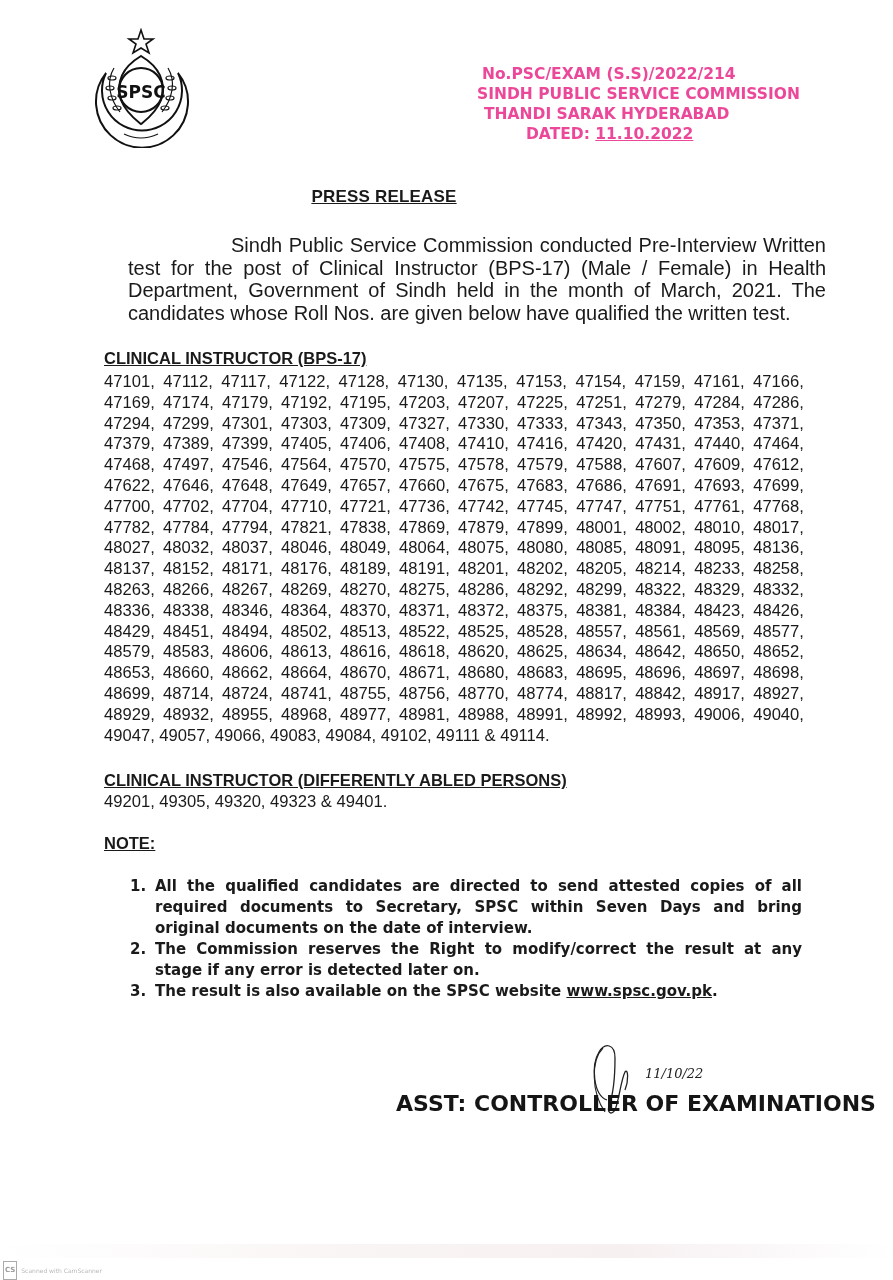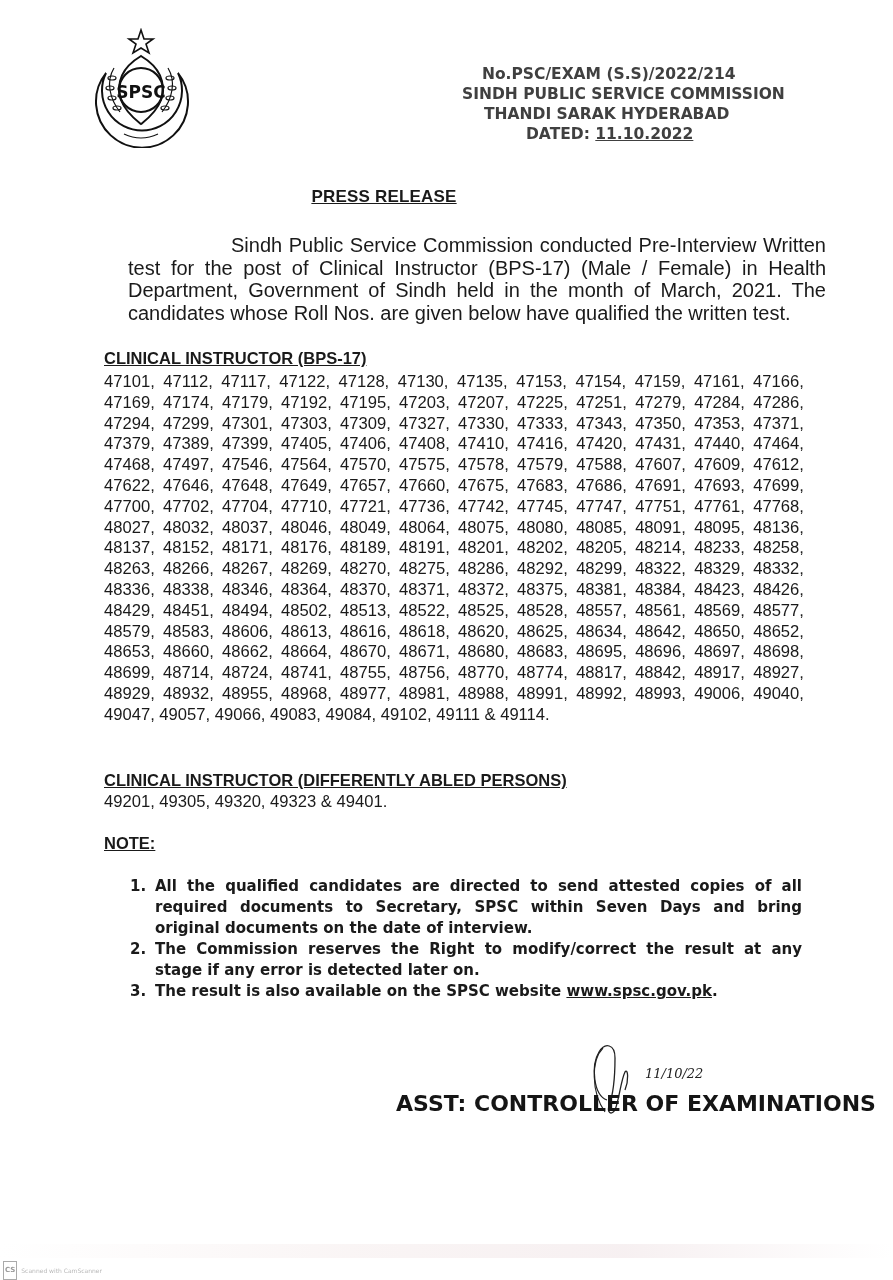--- a/index.html
+++ b/index.html
@@ -4,25 +4,25 @@
   <style>
     html, body { margin: 0; padding: 0; background: #ffffff; }
     body {
       width: 893px; height: 1280px; position: relative; overflow: hidden;
       font-family: "DejaVu Sans", sans-serif; color: #111111;
     }
     .logo { position: absolute; left: 86px; top: 28px; width: 110px; height: 120px; }
     .header {
       position: absolute; left: 455px; top: 64px; width: 360px;
       font-family: "DejaVu Sans", sans-serif; font-weight: bold; font-size: 15.5px;
-      line-height: 20px; color: #404040;
+      line-height: 20px; color: #ec4899;
     }
     .header div { white-space: nowrap; }
     .h-ref { padding-left: 27px; }
-    .h-org { padding-left: 7px; }
+    .h-org { padding-left: 7px; text-align: center; }
     .h-addr { padding-left: 29px; }
     .h-date { padding-left: 71px; }
     .h-date .u { text-decoration: underline; }
 
     .title {
       position: absolute; left: 0; width: 768px; top: 187px; text-align: center;
       font-family: "Liberation Sans", sans-serif; font-weight: bold; font-size: 17px;
       text-decoration: underline; letter-spacing: 0.2px; color: #1a1a1a;
     }
     .intro {
@@ -219,20 +219,34 @@
       <span>47721,</span>
       <span>47736,</span>
       <span>47742,</span>
       <span>47745,</span>
       <span>47747,</span>
       <span>47751,</span>
       <span>47761,</span>
       <span>47768,</span>
     </div>
     <div class="line">
+      <span>47782,</span>
+      <span>47784,</span>
+      <span>47794,</span>
+      <span>47821,</span>
+      <span>47838,</span>
+      <span>47869,</span>
+      <span>47879,</span>
+      <span>47899,</span>
+      <span>48001,</span>
+      <span>48002,</span>
+      <span>48010,</span>
+      <span>48017,</span>
+    </div>
+    <div class="line">
       <span>48027,</span>
       <span>48032,</span>
       <span>48037,</span>
       <span>48046,</span>
       <span>48049,</span>
       <span>48064,</span>
       <span>48075,</span>
       <span>48080,</span>
       <span>48085,</span>
       <span>48091,</span>

